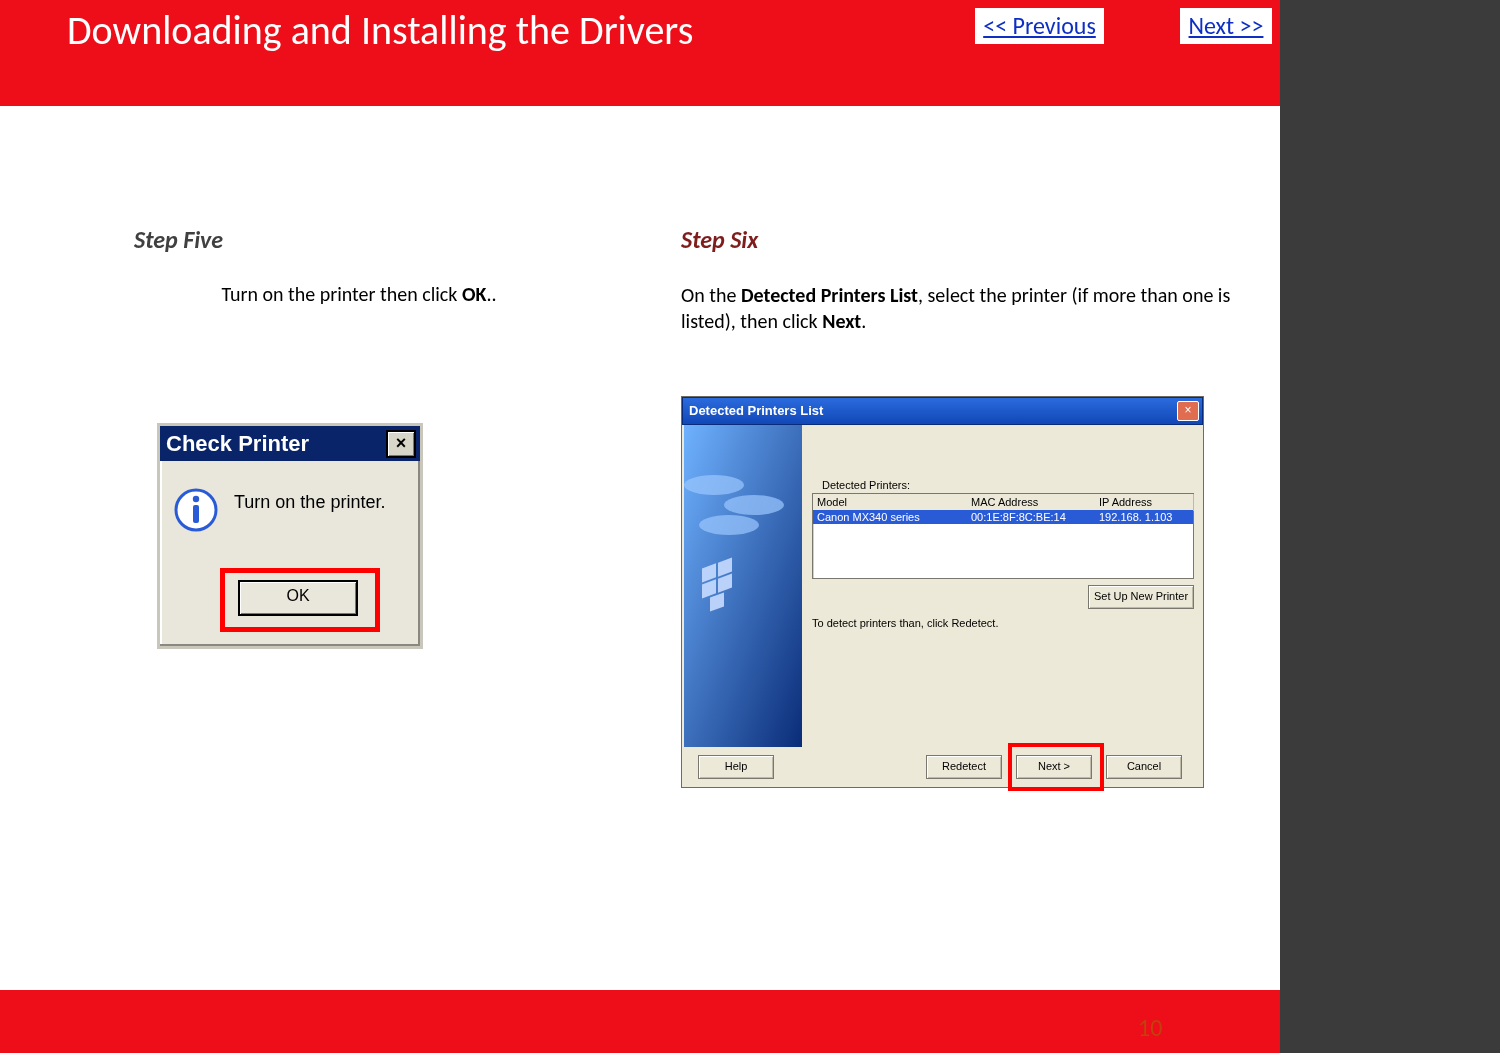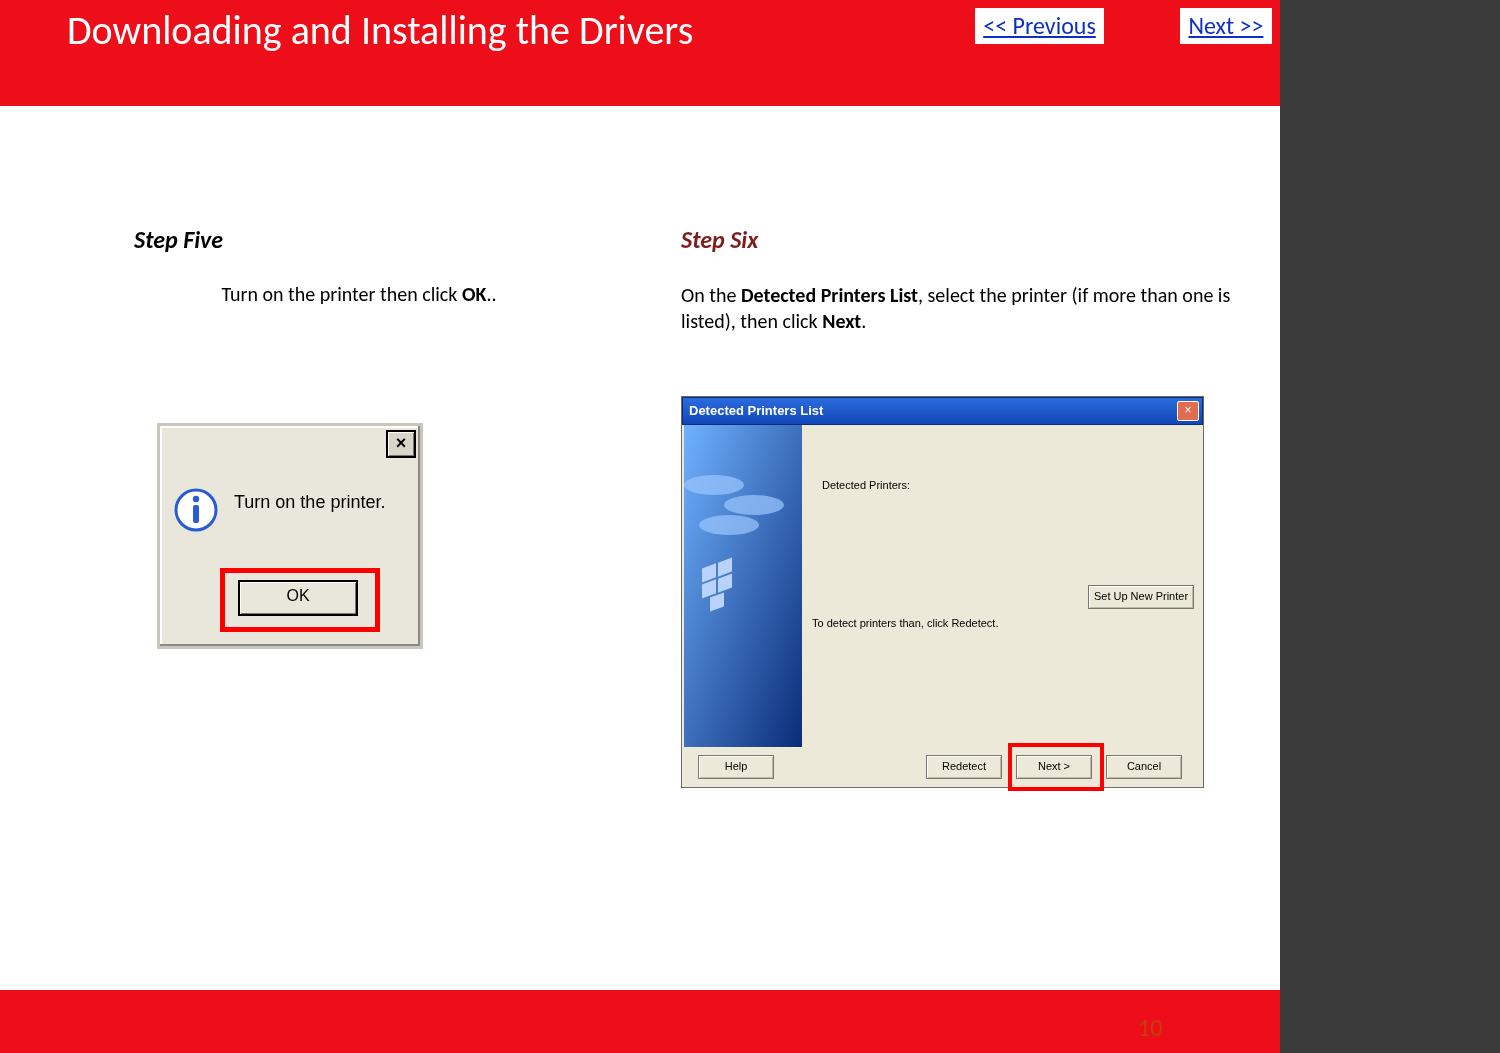--- a/index.html
+++ b/index.html
@@ -44,21 +44,21 @@
   .next-btn { left: 1180px; width: 88px; padding: 0 2px; }
 
   
   .step5-heading {
     position: absolute;
     left: 134px;
     top: 225px;
     font-size: 24px;
     font-style: italic;
     font-weight: bold;
-    color: #000000;
+    color: #404040;
   }
   .step5-body {
     position: absolute;
     left: 134px;
     top: 282px;
     font-size: 20px;
     color: #000;
     width: 450px;
     text-align: center;
   }
@@ -307,20 +307,21 @@
 <div class="page-title">Downloading and Installing  the Drivers</div>
 <div class="nav-btn prev-btn"> &lt;&lt; Previous</div>
 <div class="nav-btn next-btn">Next &gt;&gt;</div>
 
 <div class="step5-heading">Step Five</div>
 <div class="step5-body">
   <span>Turn on the printer then click </span><strong>OK</strong><span>..</span>
 </div>
 
 <div class="dlg5">
+  <div class="dlg5-titlebar">Check Printer</div>
   <div class="dlg5-close">×</div>
   <div class="dlg5-icon">
     <svg viewBox="0 0 44 44">
       <circle cx="22" cy="22" r="20" fill="#ffffff" stroke="#2a5bd7" stroke-width="3"></circle>
       <circle cx="22" cy="11" r="3.2" fill="#2a5bd7"></circle>
       <rect x="19" y="17" width="6" height="18" rx="2" fill="#2a5bd7"></rect>
     </svg>
   </div>
   <div class="dlg5-msg">Turn on the printer.</div>
   <div class="dlg5-ok-highlight"></div>
@@ -355,20 +356,30 @@
         <rect x="34" y="150" width="14" height="14" transform="skewY(-20)"></rect>
         <rect x="18" y="166" width="14" height="14" transform="skewY(-20)"></rect>
         <rect x="34" y="166" width="14" height="14" transform="skewY(-20)"></rect>
         <rect x="26" y="182" width="14" height="14" transform="skewY(-20)"></rect>
       </g>
     </svg>
   </div>
 
   <div class="dlg6-text2">Detected Printers:</div>
 
+  <div class="dlg6-table">
+    <div class="dlg6-th th1">Model</div>
+    <div class="dlg6-th th2">MAC Address</div>
+    <div class="dlg6-th th3">IP Address</div>
+    <div class="dlg6-row">
+      <span class="cell1">Canon MX340 series</span>
+      <span class="cell2">00:1E:8F:8C:BE:14</span>
+      <span class="cell3">192.168. 1.103</span>
+    </div>
+  </div>
 
   <div class="win-btn dlg6-setup-btn">Set Up New Printer</div>
   <div class="dlg6-redetect-note">To detect printers than, click Redetect.</div>
 
   <div class="win-btn dlg6-help">Help</div>
   <div class="win-btn dlg6-redet">Redetect</div>
   <div class="dlg6-next-highlight"></div>
   <div class="win-btn dlg6-next">Next &gt;</div>
   <div class="win-btn dlg6-cancel">Cancel</div>
 </div>

